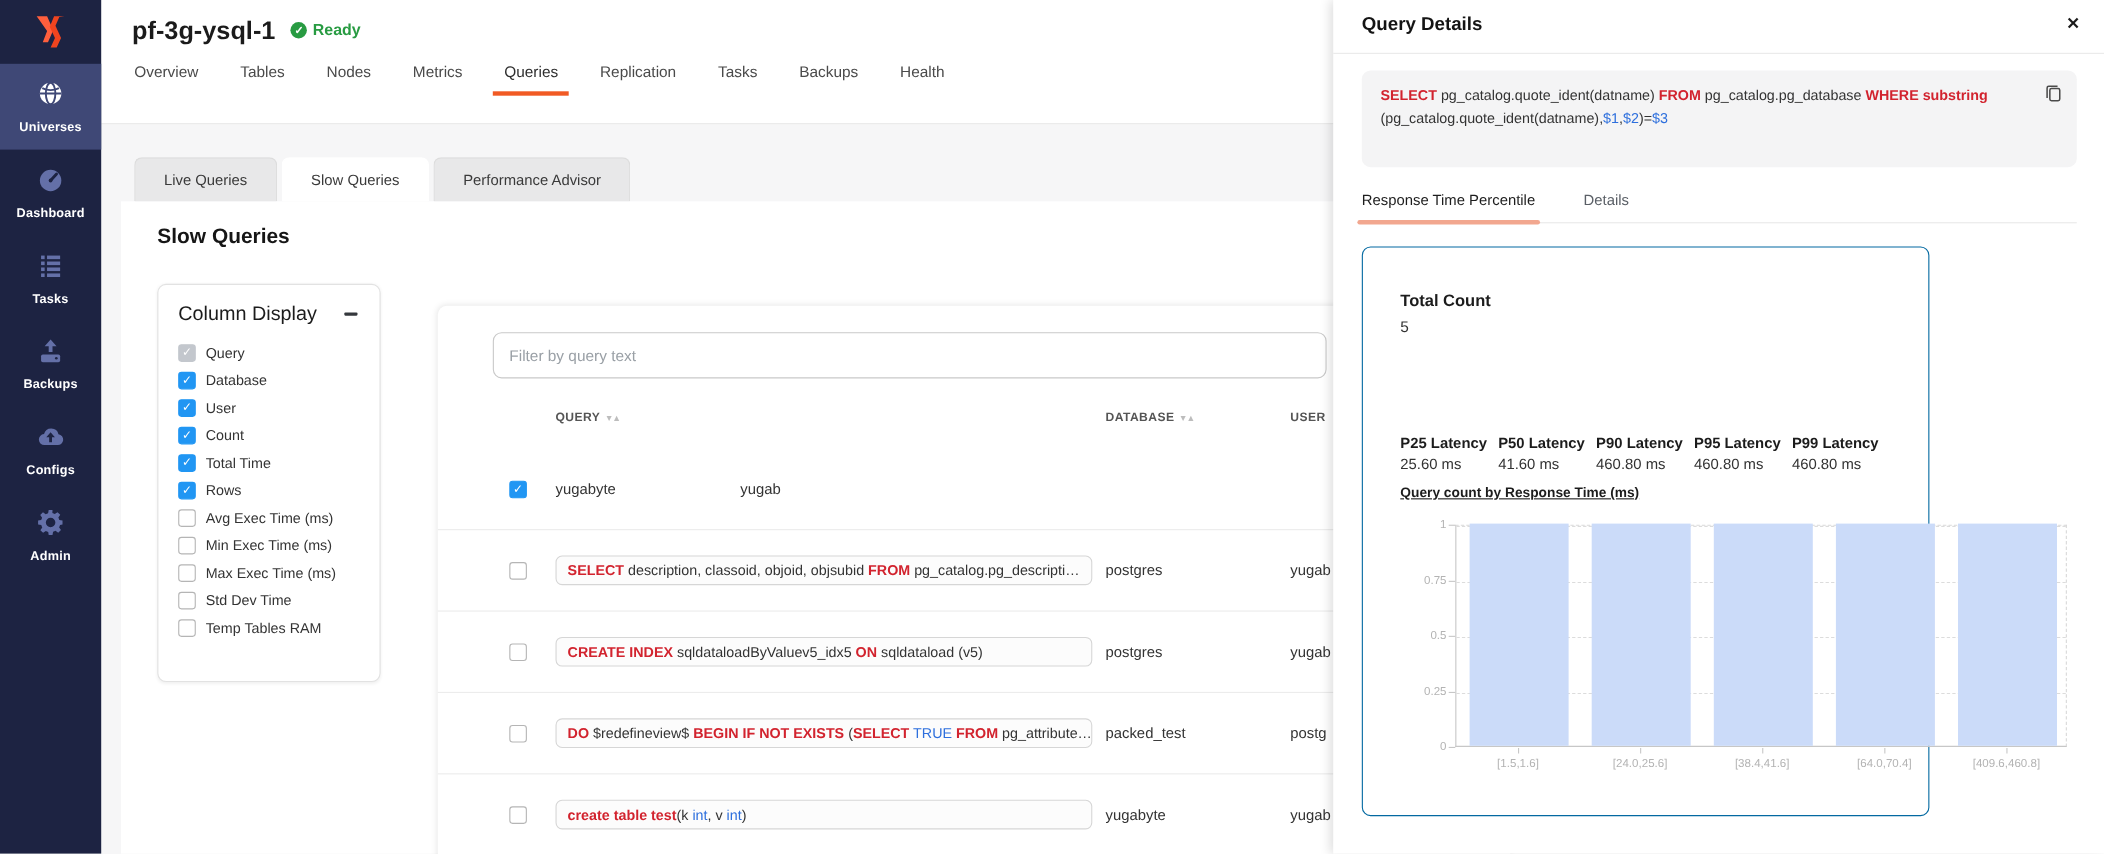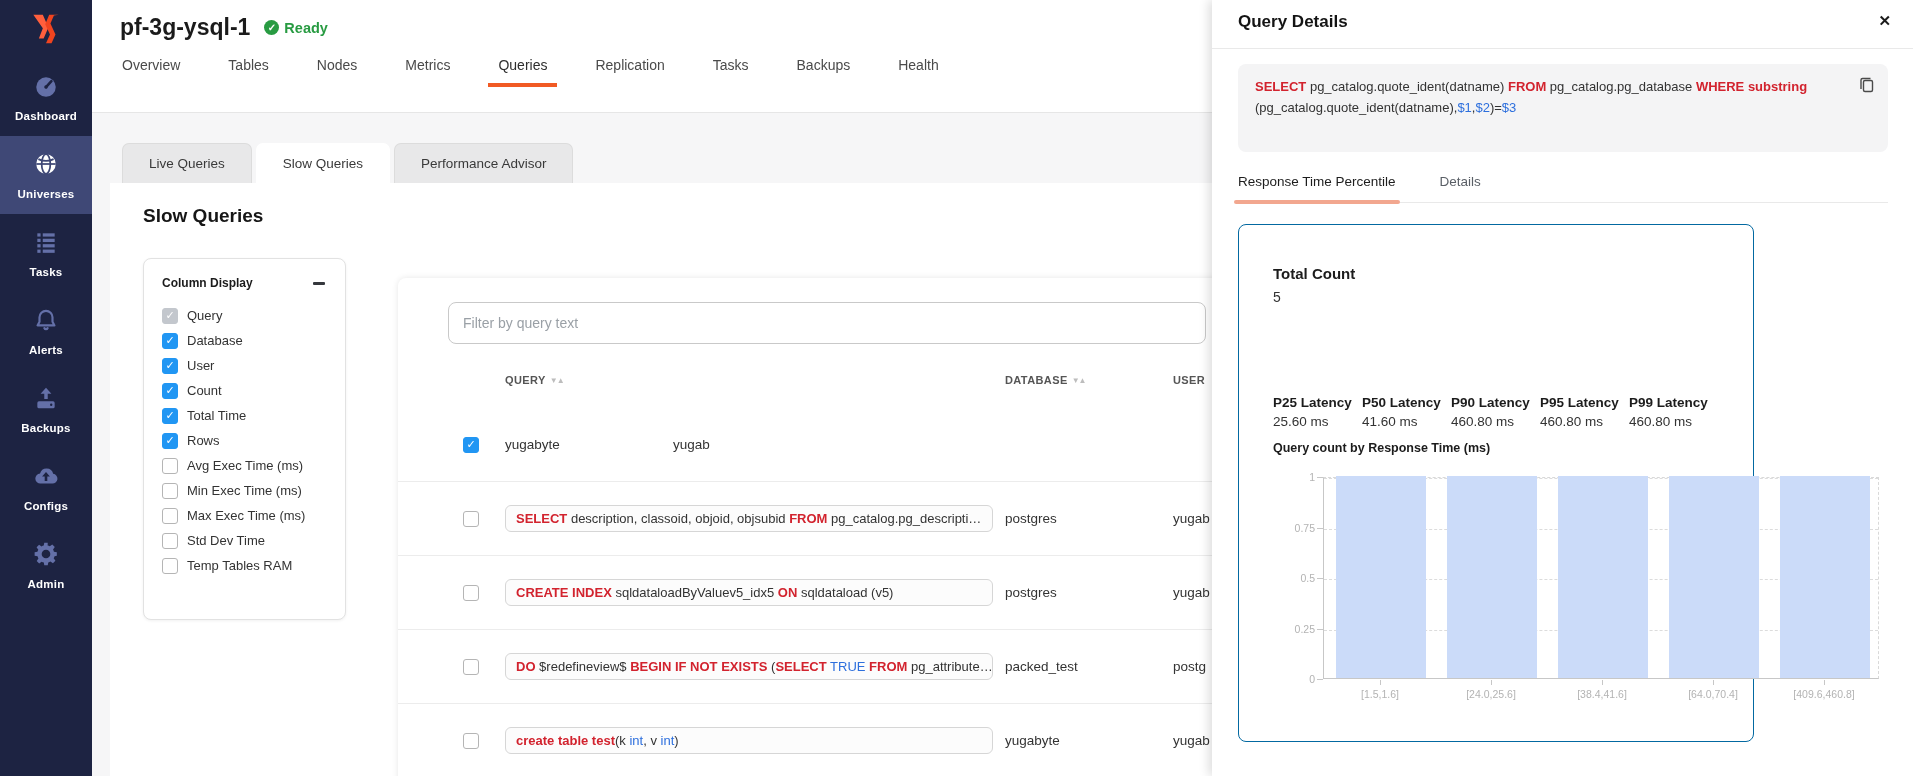--- a/index.html
+++ b/index.html
@@ -12,37 +12,37 @@
   .nav-item.active { background:#3f4876; color:#fff; }
   .nav-item .lbl { color:#fff; font-size:11.5px; font-weight:700; letter-spacing:.2px; }
   .nav-item svg { width:26px; height:26px; }
 
   
   .hdr { position:absolute; left:92px; top:0; width:1621px; height:113px; background:#fff; border-bottom:1px solid #e6e6e6; z-index:5; }
   .hdr-row { display:flex; align-items:center; gap:14px; padding:14px 0 0 28px; }
   .uni-title { font-size:23px; font-weight:700; color:#1b1b1b; }
   .ready { display:flex; align-items:center; gap:5px; font-size:14.5px; font-weight:700; color:#289b42; }
   .ready .dot { width:15px; height:15px; border-radius:50%; background:#289b42; color:#fff; font-size:10px; display:flex; align-items:center; justify-content:center; font-weight:700; }
-  .tabs { display:flex; gap:48px; padding-left:30px; margin-top:16px; }
+  .tabs { display:flex; gap:38px; padding-left:30px; margin-top:16px; }
   .tab { font-size:14px; color:#4a4a4a; padding-bottom:14px; position:relative; cursor:pointer; }
   .tab.active { color:#2e2e2e; font-weight:500; }
   .tab.active::after { content:""; position:absolute; left:-10px; right:-10px; bottom:0; height:4px; background:#f15a24; }
 
   
   .subtabs { position:absolute; left:122px; top:143px; display:flex; gap:4px; z-index:6; }
   .subtab { height:40px; padding:0 26px; display:flex; align-items:center; font-size:13.5px; color:#3a3a3a; background:#e8e8e9; border:1px solid #dcdcdc; border-bottom:none; border-radius:7px 7px 0 0; cursor:pointer; }
   .subtab.active { background:#fff; border-color:#fff; font-weight:400; }
 
   
   .panel { position:absolute; left:110px; top:183px; width:1803px; height:593px; background:#fff; z-index:4; }
   .page-title { position:absolute; left:33px; top:22px; font-size:19px; font-weight:700; color:#161616; }
 
   .col-card { position:absolute; left:33px; top:75px; width:203px; height:362px; background:#fff; border:1px solid #e2e2e2; border-radius:8px; box-shadow:0 1px 3px rgba(0,0,0,.06); padding:16px 18px; }
   .col-card-head { display:flex; align-items:center; justify-content:space-between; margin-bottom:12px; }
-  .col-card-title { font-size:12px; font-weight:700; color:#1c1c1c; }
+  .col-card-title { font-size:18px; font-weight:400; color:#1c1c1c; }
   .minus-btn { width:16px; height:16px; display:flex; align-items:center; justify-content:center; cursor:pointer; }
   .minus-btn span { display:block; width:12px; height:3px; background:#35383d; border-radius:1px; }
   .opt { display:flex; align-items:center; gap:9px; height:25px; }
   .cb { width:16px; height:16px; border-radius:3px; border:1px solid #b5b5b5; background:#fff; display:flex; align-items:center; justify-content:center; font-size:11px; color:#fff; cursor:pointer; flex:none; }
   .cb.on { background:#2196f3; border-color:#2196f3; }
   .cb.on.dis { background:#c3c7cd; border-color:#c3c7cd; cursor:default; }
   .opt .t { font-size:13px; color:#333; }
 
   .table-card { position:absolute; left:288px; top:95px; width:975px; height:700px; background:#fff; border-radius:8px; box-shadow:0 0 6px rgba(0,0,0,.10); }
   .filter { position:absolute; left:50px; top:24px; width:758px; height:42px; border:1px solid #c9c9c9; border-radius:8px; font-size:14px; color:#333; padding:0 14px; outline:none; font-family:"Liberation Sans",sans-serif; }
@@ -73,76 +73,69 @@
   .d-tab.active { color:#1d1d1d; font-weight:500; }
   .d-tab.active::after { content:""; position:absolute; left:-4px; right:-4px; bottom:-2px; height:4px; border-radius:3px; background:#f2a78f; }
   .stats-card { position:absolute; left:26px; top:224px; width:516px; height:518px; border:1px solid #0369a1; border-radius:8px; }
   .tc-label { position:absolute; left:34px; top:40px; font-size:15px; font-weight:700; color:#1c1c1c; }
   .tc-value { position:absolute; left:34px; top:64px; font-size:14px; color:#333; }
   .stat-row { position:absolute; left:34px; display:flex; }
   .stat .sl { font-size:13.5px; font-weight:700; color:#1c1c1c; margin-bottom:4px; }
   .stat .sv { font-size:13.5px; color:#333; }
   .exec-row { top:106px; } .exec-row .stat { width:110px; }
   .lat-row  { top:170px; } .lat-row  .stat { width:89px;  }
-  .chart-title { position:absolute; left:34px; top:216px; font-size:12.5px; font-weight:700; color:#1c1c1c; }
+  .chart-title { position:absolute; left:34px; top:216px; font-size:12.5px; font-weight:700; color:#1c1c1c;text-decoration:underline; }
   .plot { position:absolute; left:84px; top:252px; width:556px; height:202px; border-left:1px solid #c7c7c7; border-bottom:1px solid #c7c7c7; border-top:1px dashed #d9d9d9; border-right:1px dashed #d9d9d9; }
   .gridline { position:absolute; left:0; width:100%; height:0; border-top:1px dashed #dcdcdc; }
   .bar { position:absolute; bottom:0; background:#cbdbf9; }
   .ylab { position:absolute; width:44px; text-align:right; font-size:10.5px; color:#b3b3b3; }
   .ytick { position:absolute; width:6px; height:1px; background:#c7c7c7; }
   .xlab { position:absolute; width:120px; text-align:center; font-size:10.5px; color:#b3b3b3; }
   .xtick { position:absolute; width:1px; height:5px; background:#c7c7c7; }
 </style>
 </head>
 <body>
 
 <aside class="sidebar">
   <div class="logo">
     <svg width="38" height="38" viewBox="0 0 24 24">
       <polygon points="4,3 10,3 13.5,11 10.5,18 7.5,18 10,11.5" fill="#ff5f3d"></polygon>
       <polygon points="20,3 14,3 11.5,9 14.5,15.5 12,21 15.5,21 18,15.5 14.8,8.5 17,3.5" fill="#f0441f"></polygon>
     </svg>
   </div>
   <nav id="sidebar-nav">
-      <div class="nav-item">
-        <span><svg viewBox="0 0 24 24" width="26" height="26">
-            <circle cx="12" cy="13" r="9" fill="currentColor"></circle>
-            <line x1="12" y1="13" x2="17" y2="7.5" stroke="#1d2342" stroke-width="2.4" stroke-linecap="round"></line>
-            <circle cx="12" cy="13" r="1.6" fill="#1d2342"></circle>
-          </svg></span>
-        <div class="lbl">Dashboard</div>
-      </div>
       <div class="nav-item active">
         <span><svg viewBox="0 0 24 24" width="26" height="26">
             <circle cx="12" cy="12" r="9" fill="currentColor"></circle>
             <ellipse cx="12" cy="12" rx="4" ry="9" fill="none" stroke="#3f4876" stroke-width="1.6"></ellipse>
             <line x1="3" y1="12" x2="21" y2="12" stroke="#3f4876" stroke-width="1.6"></line>
             <path d="M5 7.5c4 2.2 10 2.2 14 0" fill="none" stroke="#3f4876" stroke-width="1.6"></path>
           </svg></span>
         <div class="lbl">Universes</div>
+      </div>
+      <div class="nav-item">
+        <span><svg viewBox="0 0 24 24" width="26" height="26">
+            <circle cx="12" cy="13" r="9" fill="currentColor"></circle>
+            <line x1="12" y1="13" x2="17" y2="7.5" stroke="#1d2342" stroke-width="2.4" stroke-linecap="round"></line>
+            <circle cx="12" cy="13" r="1.6" fill="#1d2342"></circle>
+          </svg></span>
+        <div class="lbl">Dashboard</div>
       </div>
       <div class="nav-item">
         <span><svg viewBox="0 0 24 24" fill="currentColor" width="26" height="26">
             <rect x="4" y="4" width="3" height="3"></rect>
             <rect x="9" y="4" width="11" height="3"></rect>
             <rect x="4" y="9" width="3" height="3"></rect>
             <rect x="9" y="9" width="11" height="3"></rect>
             <rect x="4" y="14" width="3" height="3"></rect>
             <rect x="9" y="14" width="11" height="3"></rect>
             <rect x="4" y="19" width="3" height="3"></rect>
             <rect x="9" y="19" width="11" height="3"></rect>
           </svg></span>
         <div class="lbl">Tasks</div>
-      </div>
-      <div class="nav-item">
-        <span><svg viewBox="0 0 24 24" fill="none" stroke="currentColor" stroke-width="2" stroke-linejoin="round" width="26" height="26">
-            <path d="M12 3.5a6 6 0 0 0-6 6v4.2L4.2 17h15.6L18 13.7V9.5a6 6 0 0 0-6-6z"></path>
-            <path d="M10.5 19.5a1.7 1.7 0 0 0 3 0" stroke-linecap="round"></path>
-          </svg></span>
-        <div class="lbl">Alerts</div>
       </div>
       <div class="nav-item">
         <span><svg viewBox="0 0 24 24" fill="currentColor" width="26" height="26">
             <path d="M12 2.5l5 5.5h-3.4v5h-3.2v-5H7z"></path>
             <rect x="4" y="15" width="16" height="6.5" rx="1.5"></rect>
             <circle cx="16.8" cy="18.2" r="1.1" fill="#1d2342"></circle>
           </svg></span>
         <div class="lbl">Backups</div>
       </div>
       <div class="nav-item">

